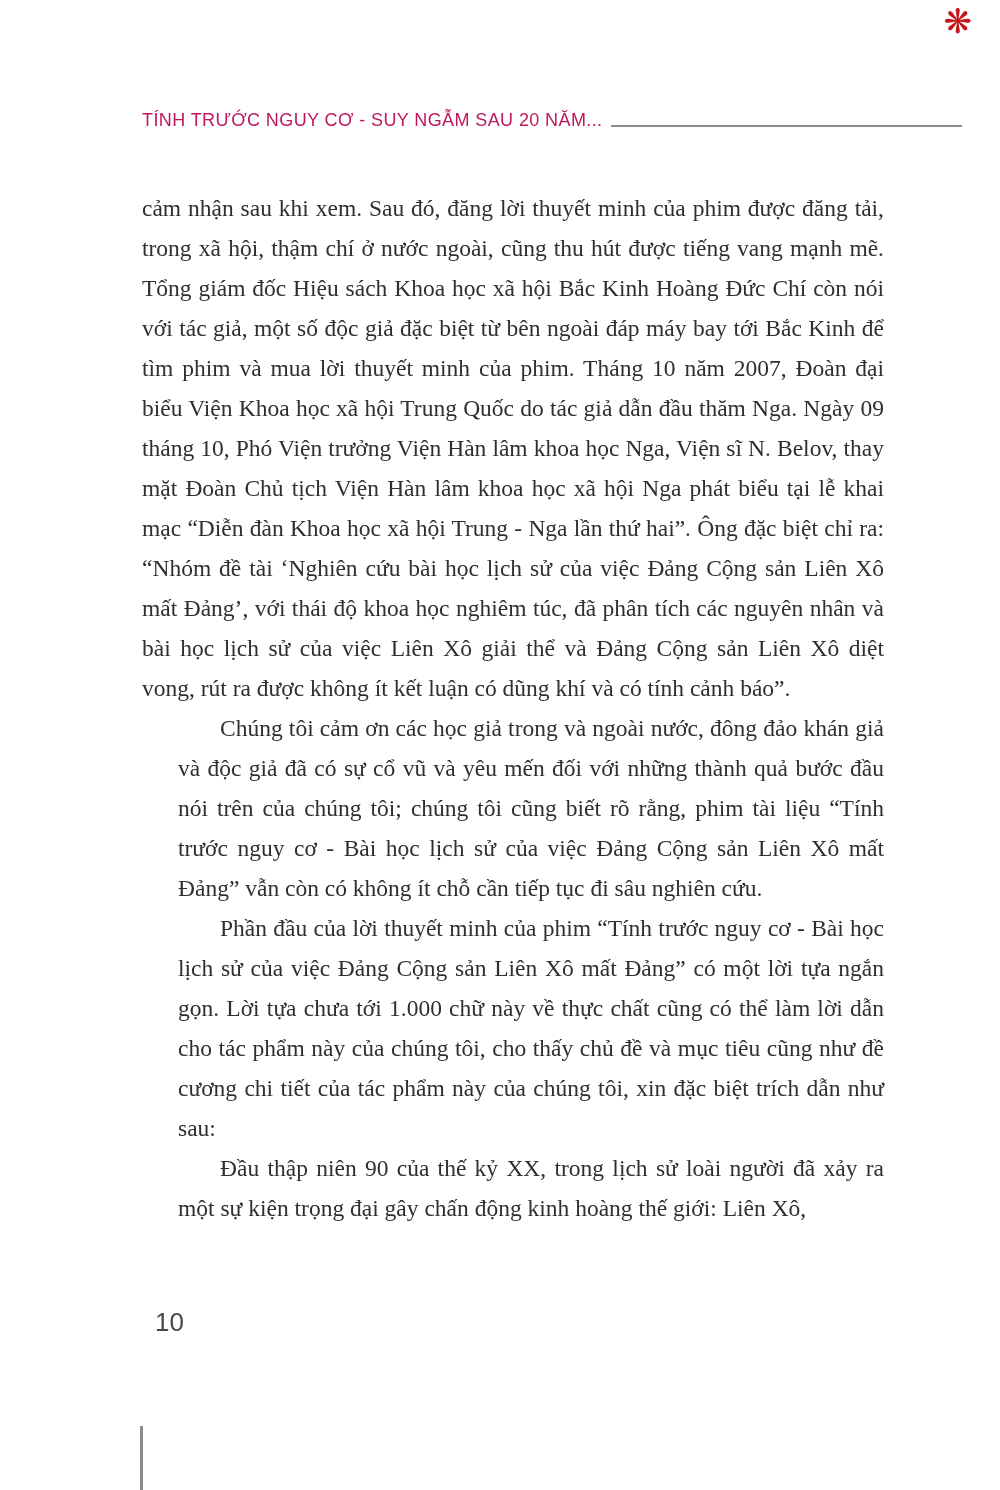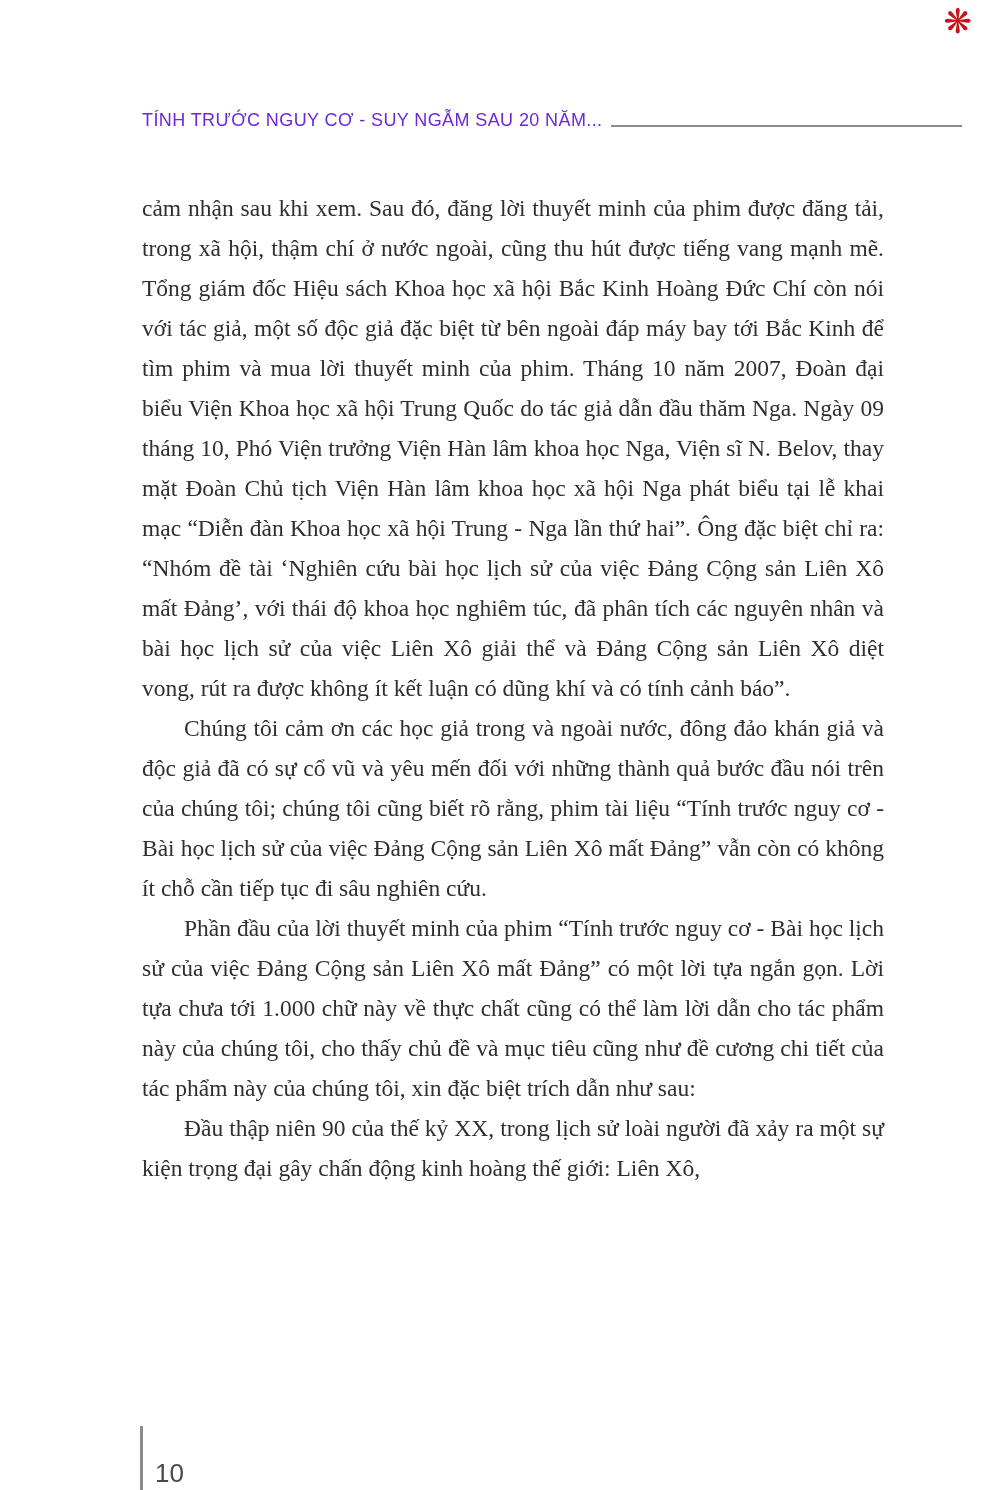--- a/index.html
+++ b/index.html
@@ -26,47 +26,47 @@
     position: absolute;
     top: 110px;
     left: 142px;
     right: 38px;
     display: flex;
     align-items: flex-end;
     font-family: "Liberation Sans", "DejaVu Sans", sans-serif;
     font-size: 18px;
     font-weight: 500;
     letter-spacing: 0.4px;
-    color: #6d28d9;
+    color: #be185d;
     white-space: nowrap;
   }
   .header-rule {
     flex: 1;
     border-bottom: 2px solid #8a8b8d;
     margin-left: 8px;
     margin-bottom: 4px;
     min-width: 40px;
   }
   .body-text {
     position: absolute;
     top: 188px;
     left: 142px;
     width: 742px;
     font-size: 23.5px;
     line-height: 40px;
     color: #2f2f31;
     text-align: justify;
   }
   .body-text p { margin: 0; }
-  .body-text p.indent { text-indent: 42px; }
+  .body-text p.indent { text-indent: 42px; margin-left: 36px; }
   .body-text p.italic { }
   .page-number {
     position: absolute;
     left: 155px;
-    top: 1458px;
+    top: 1307px;
     font-size: 26px;
     color: #48494b;
     font-family: "Liberation Sans", "DejaVu Sans", sans-serif;
   }
   .footer-rule {
     position: absolute;
     left: 140px;
     top: 1426px;
     width: 3px;
     height: 64px;

